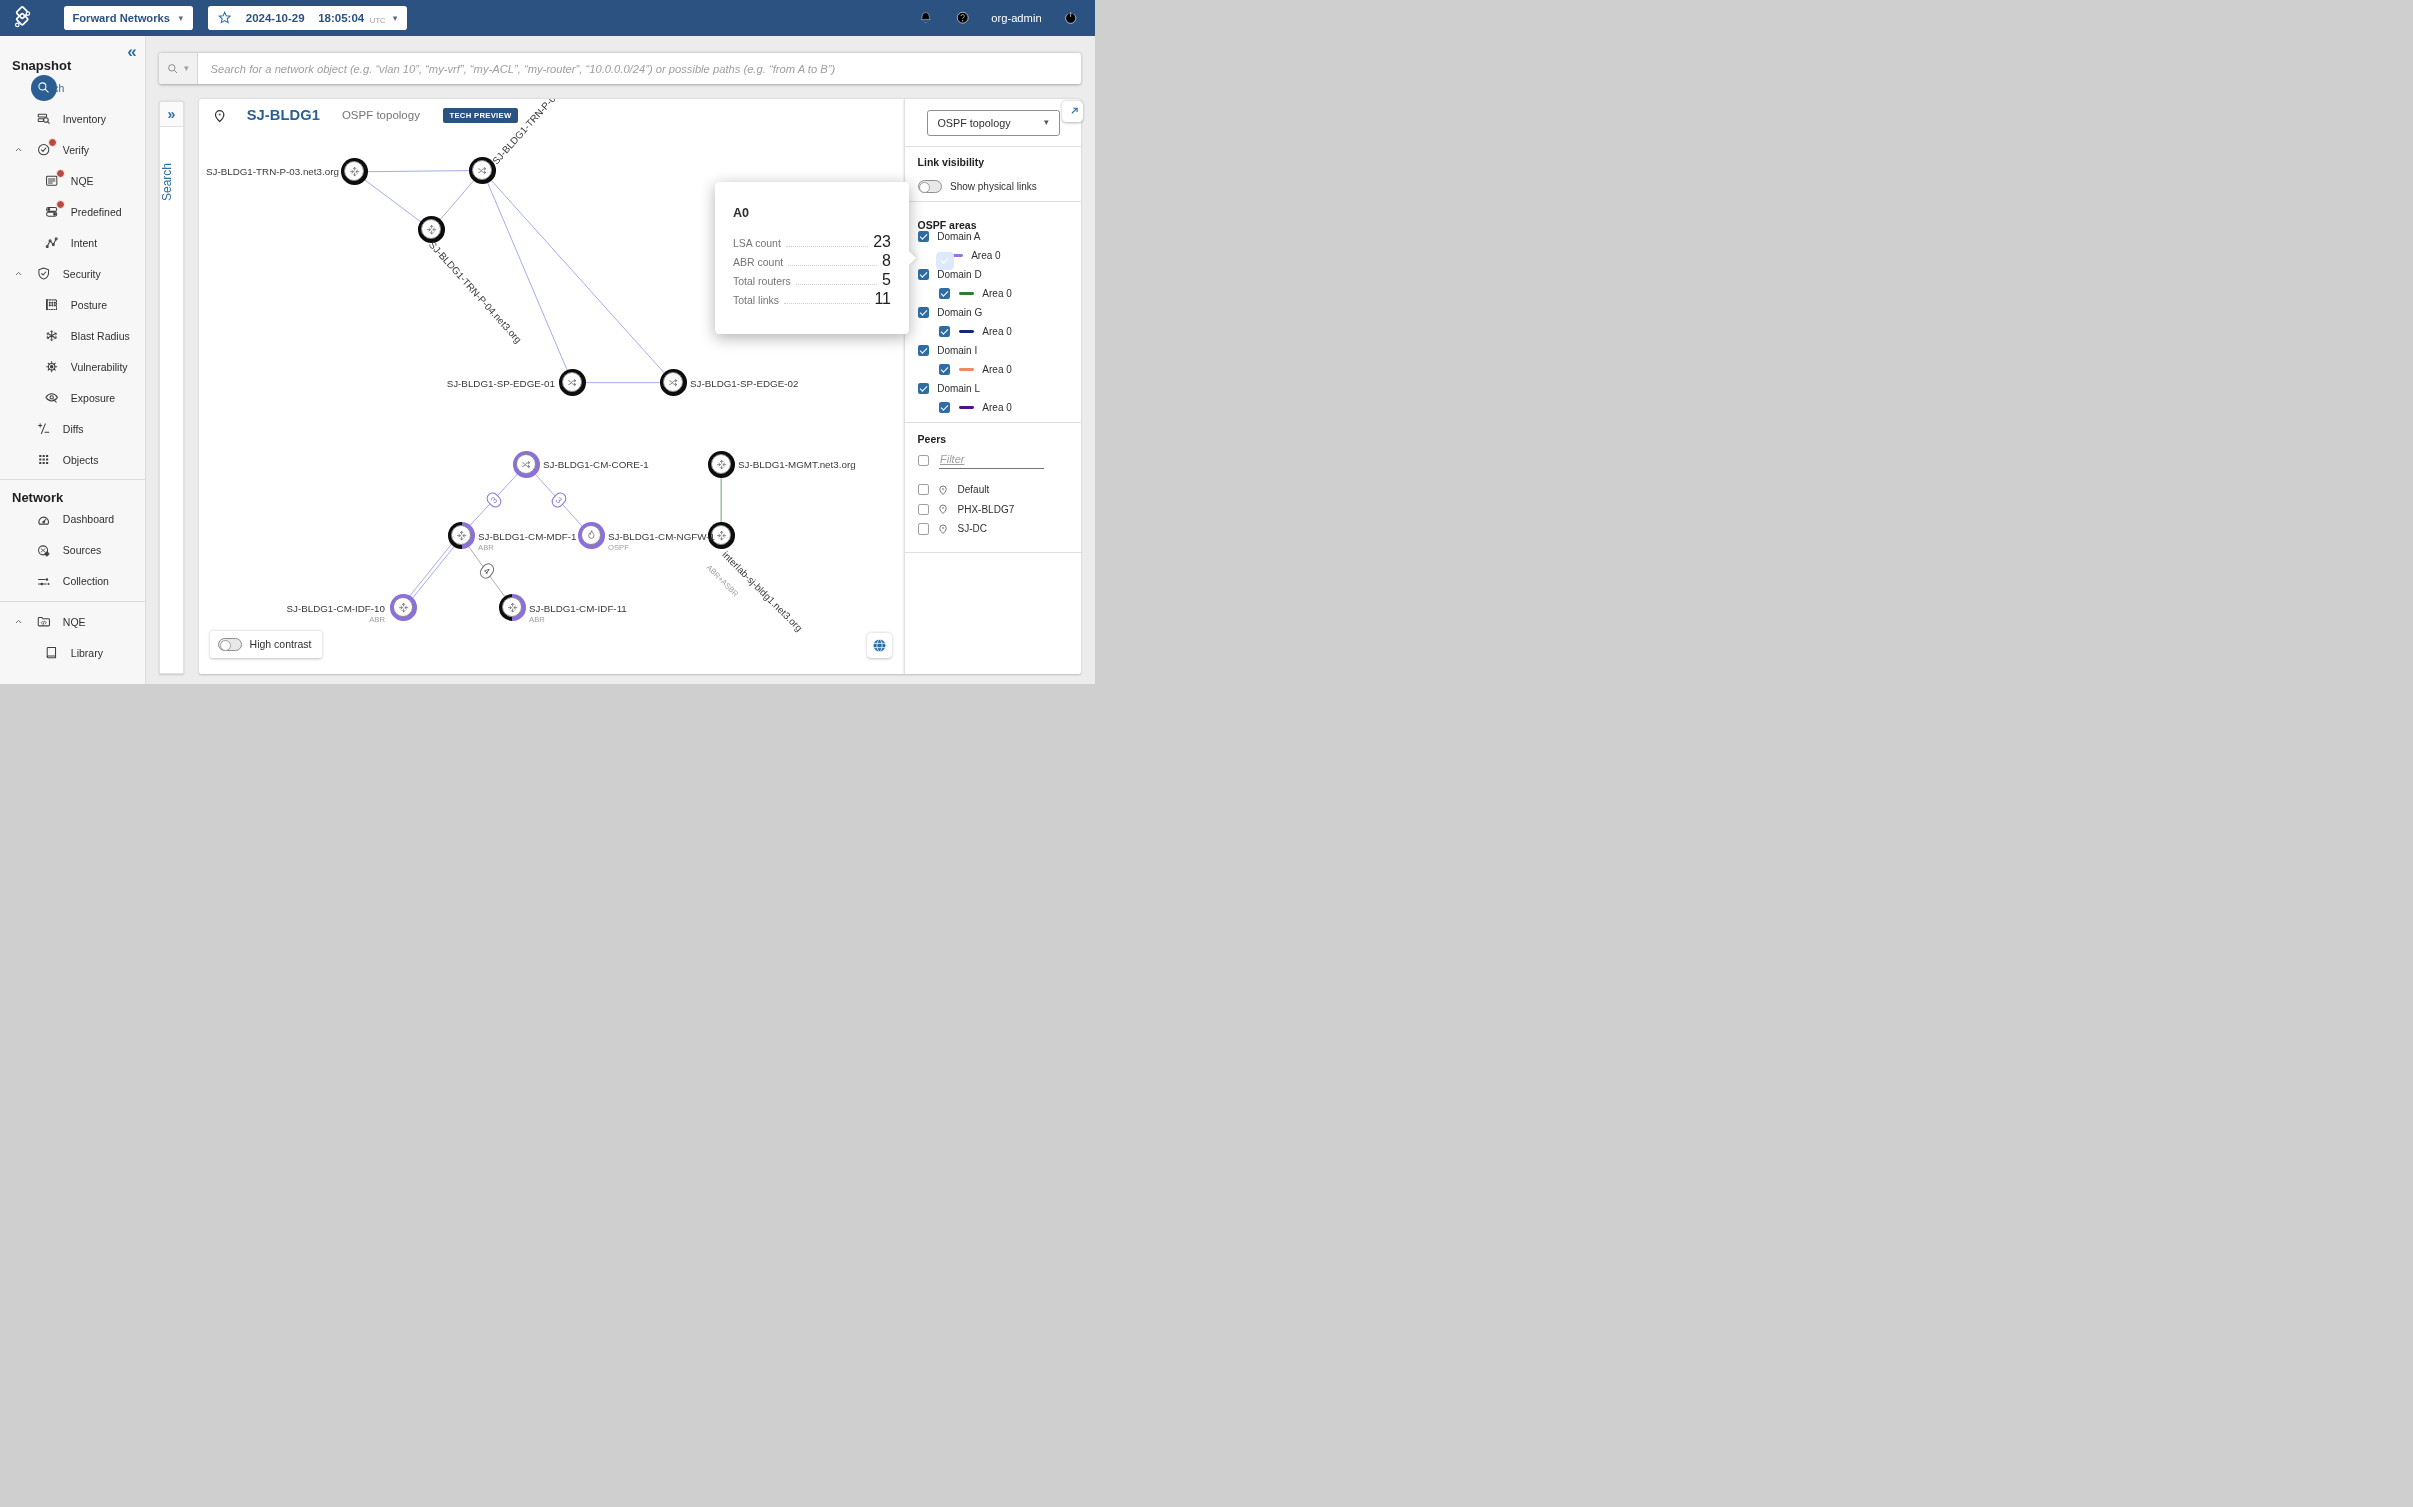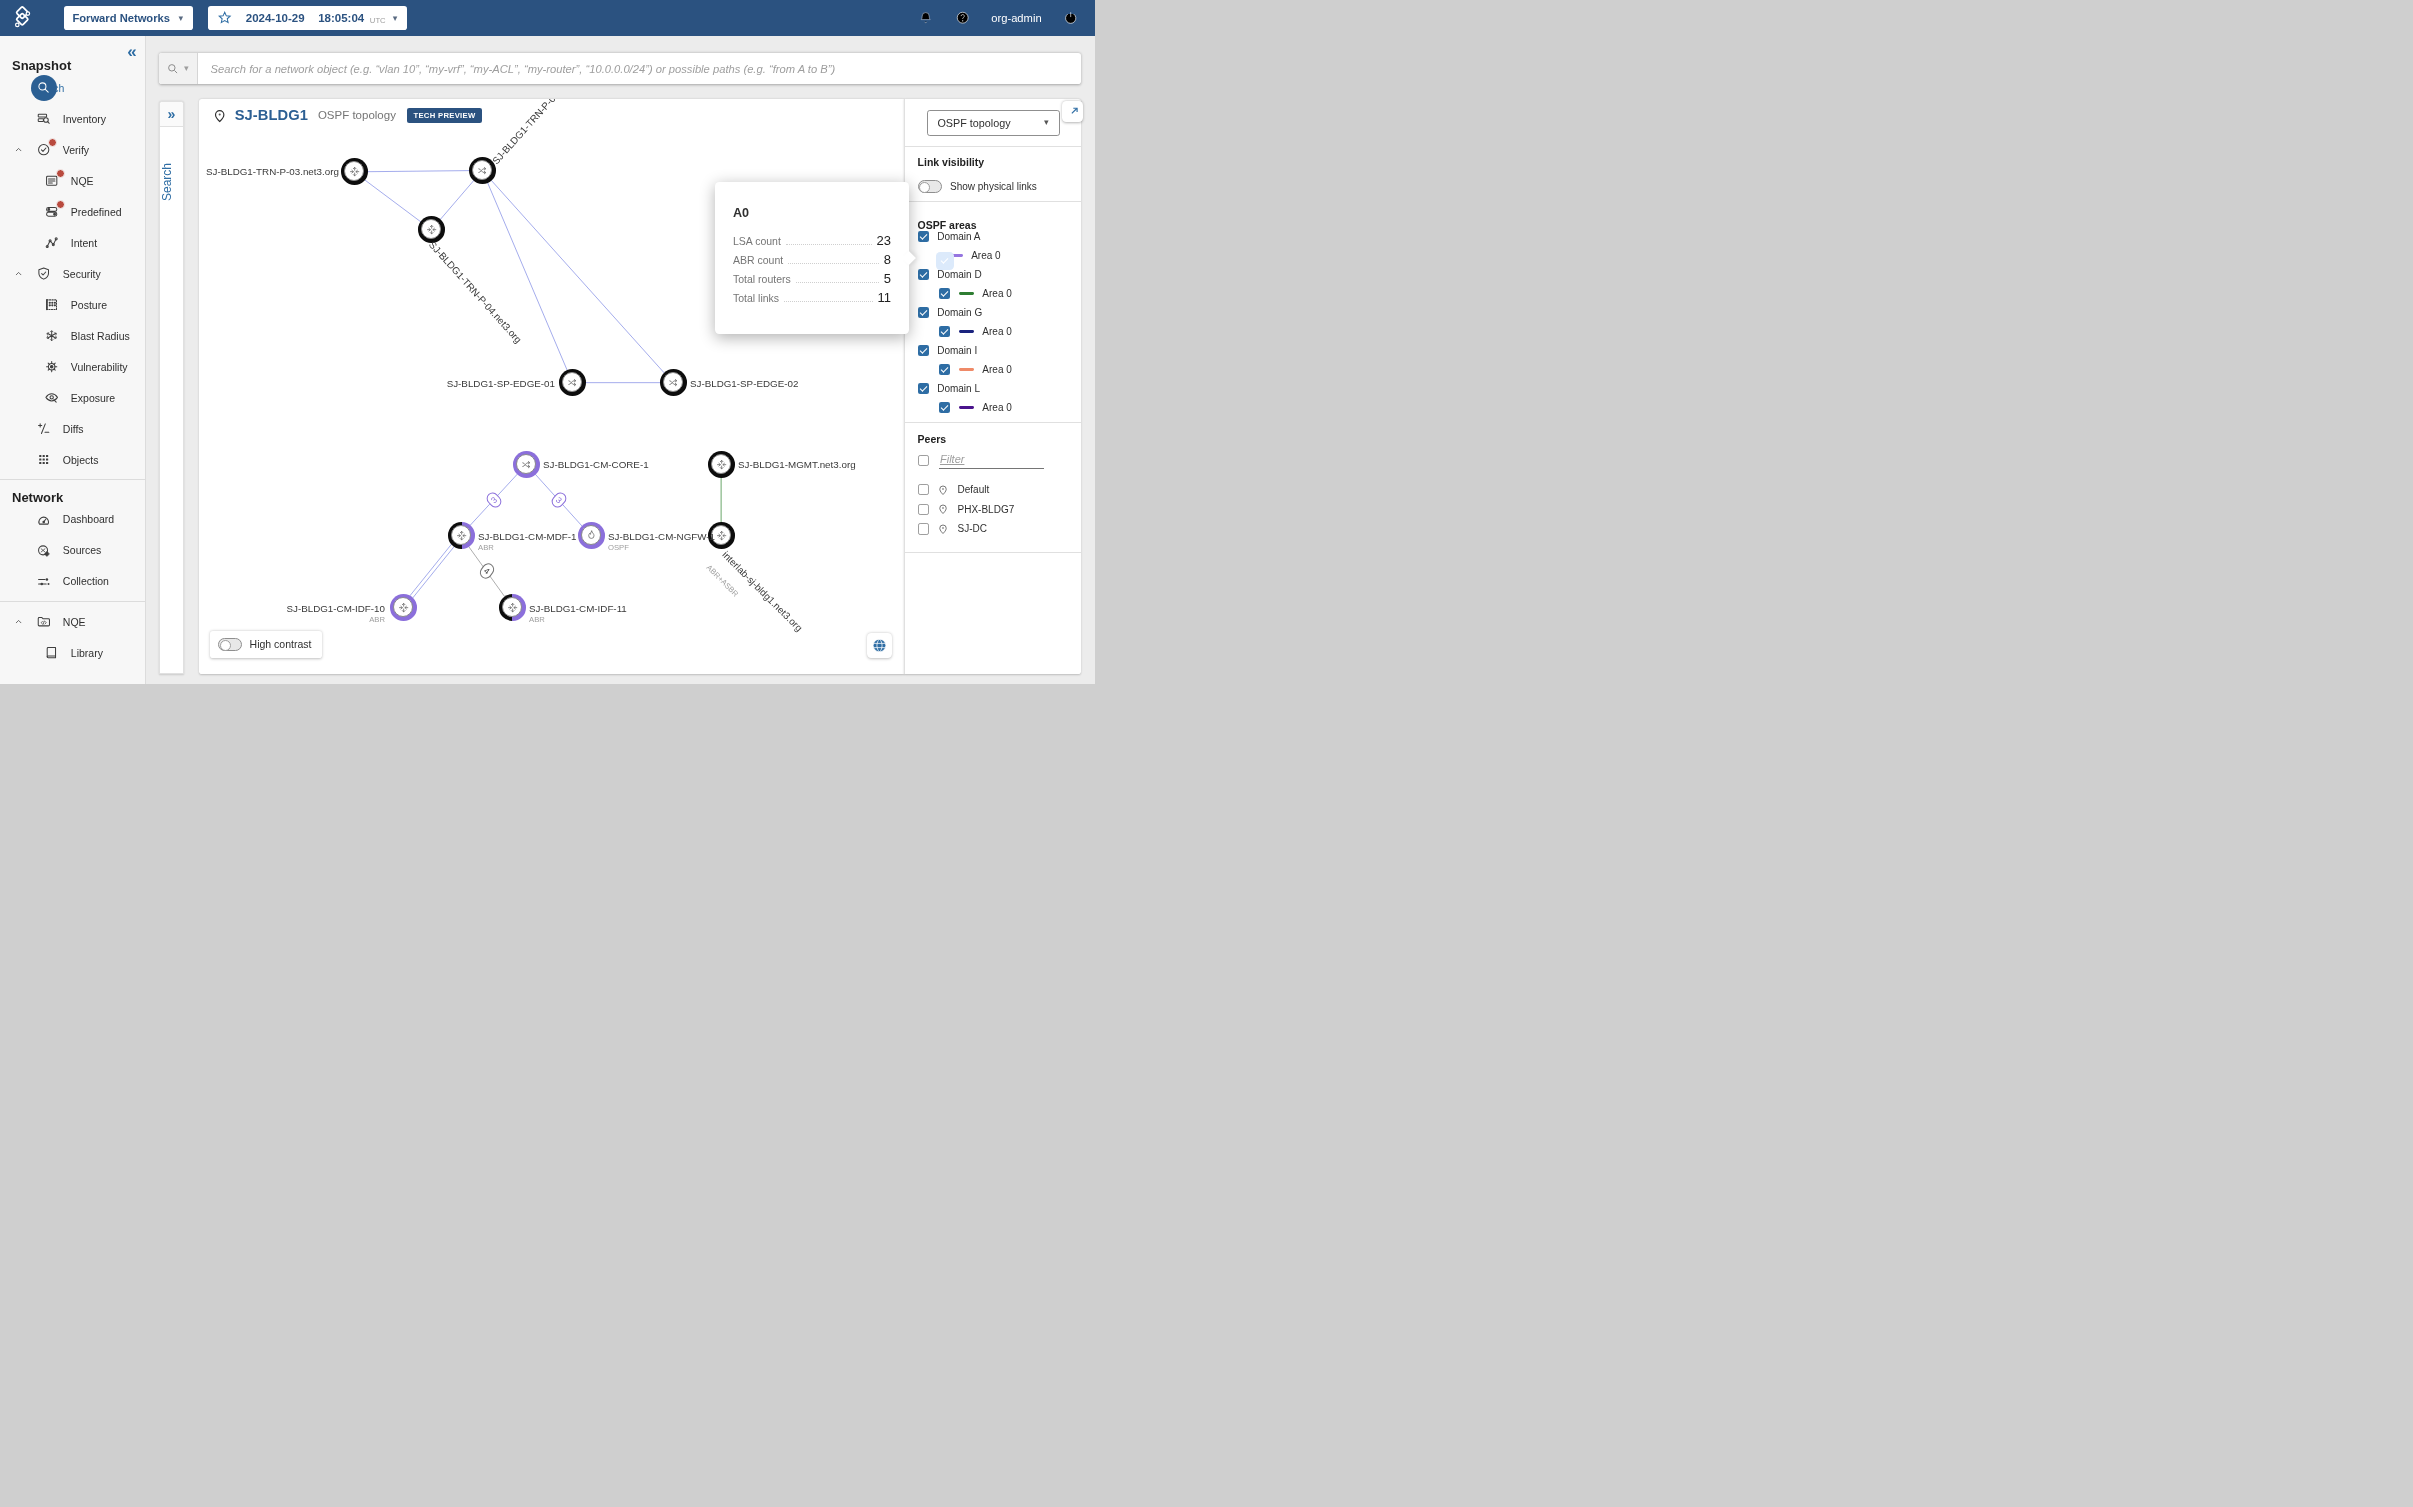--- a/index.html
+++ b/index.html
@@ -44,21 +44,21 @@
   .searchbar input { flex:1; border:none; outline:none; font-style:italic; font-size:11.2px; color:#555; padding:0 12.6px; font-family:"Liberation Sans", sans-serif; background:transparent; }
   .searchbar input::placeholder { color:#9e9e9e; }
 
   
   .sidetab { position:absolute; left:159px; top:101px; width:25px; height:573px; background:#fff; border:0.7px solid #e0e0e0; border-radius:2.8px 2.8px 0 0; box-shadow:0 0.7px 2.1px rgba(0,0,0,.15); }
   .sidetab-top { height:25px; background:#fafafa; border-bottom:0.7px solid #e0e0e0; display:flex; align-items:center; justify-content:center; color:#2e6da4; font-size:14px; font-weight:bold; cursor:pointer; border-radius:2.8px 2.8px 0 0; }
   .sidetab-label { writing-mode:vertical-rl; transform:rotate(180deg); color:#2e6da4; font-size:12px; margin:12.6px auto 0; display:block; text-align:center; width:100%; height:84px; }
 
   
   .canvas { position:absolute; left:199px; top:99px; width:705px; height:575px; background:#fff; border-radius:2.8px 0 0 2.8px; box-shadow:0 0.7px 2.1px rgba(0,0,0,.2); overflow:hidden; }
-  .c-title { position:absolute; left:13.3px; top:8.4px; display:flex; align-items:center; gap:7px; z-index:4; }
+  .c-title { position:absolute; left:13.3px; top:8.4px; display:flex; align-items:center; gap:19px; z-index:4; }
   .site { color:#2c5f93; font-size:14.7px; font-weight:bold; letter-spacing:0.1px; }
   .subtitle { color:#757575; font-size:11.5px; margin-left:2.8px; }
   .tech { background:#2b5280; color:#fff; font-size:7.7px; font-weight:bold; letter-spacing:0.3px; padding:2.8px 6.3px; border-radius:2.1px; margin-left:4.2px; }
   .links { position:absolute; left:0; top:0; }
 
   .node { position:absolute; width:26.5px; height:26.5px; border-radius:50%; background:#0d0d0d; display:flex; align-items:center; justify-content:center; }
   .node.purple { background:#8b6fdb; }
   .node.half { background:linear-gradient(90deg,#0d0d0d 50%,#8b6fdb 50%); }
   .ncore { width:20px; height:20px; background:#fff; border:1px solid #8a8a8a; border-radius:50%; display:flex; align-items:center; justify-content:center; }
   .nicon { width:13.3px; height:13.3px; stroke:#6e6e6e; fill:none; stroke-width:1.5; stroke-linecap:round; stroke-linejoin:round; }
@@ -76,21 +76,21 @@
   .switch::after { content:""; position:absolute; left:0.7px; top:0.7px; width:9px; height:9px; background:#fff; border:0.7px solid #9e9e9e; border-radius:50%; }
   .globe-btn { position:absolute; left:668px; top:534px; width:25px; height:25px; background:#fff; border-radius:4.2px; box-shadow:0 0.7px 2.8px rgba(0,0,0,.25); display:flex; align-items:center; justify-content:center; cursor:pointer; z-index:4; }
 
   
   .tooltip { position:absolute; left:715px; top:182px; width:194px; height:152px; background:#fff; border-radius:4.2px; box-shadow:0 3.5px 15.4px rgba(0,0,0,.3); padding:24px 18px 0 18px; z-index:40; }
   .tt-arrow { position:absolute; right:-4.9px; top:71px; width:9.8px; height:9.8px; background:#fff; transform:rotate(45deg); box-shadow:2.1px -2.1px 4.2px rgba(0,0,0,.08); }
   .tt-title { font-size:12.6px; font-weight:bold; color:#2f2f2f; margin-bottom:12.6px; }
   .trow { display:flex; align-items:baseline; height:19px; }
   .tlabel { font-size:10.5px; color:#757575; }
   .tfill { flex:1; border-bottom:1.4px dotted #cfcfcf; margin:0 4.9px 2.8px 4.9px; }
-  .tvalue { font-size:13px; color:#212121; }
+  .tvalue { font-size:16px; color:#212121; }
 
   
   .panel { position:absolute; left:904px; top:99px; width:177px; height:575px; background:#fff; border-left:0.7px solid #e0e0e0; border-radius:0 2.8px 2.8px 0; box-shadow:0 0.7px 2.1px rgba(0,0,0,.2); }
   .pdiv { height:0.7px; background:#e0e0e0; }
   .pselect { position:absolute; left:21.6px; top:10.5px; width:133px; height:26px; border:0.7px solid #8f8f8f; border-radius:2.8px; display:flex; align-items:center; justify-content:space-between; padding:0 8.4px 0 9.8px; font-size:10.8px; color:#2f2f2f; cursor:pointer; background:#fff; }
   .pcaret { color:#555; font-size:7.7px; }
   .psec-h { font-size:10.5px; font-weight:bold; color:#212121; padding-left:12.6px; }
   .prow { display:flex; align-items:center; gap:8.4px; padding-left:12.6px; height:19px; }
   .prow.indent { padding-left:34px; }
   .cb { width:11.2px; height:11.2px; border-radius:2.1px; flex:0 0 auto; position:relative; cursor:pointer; }

